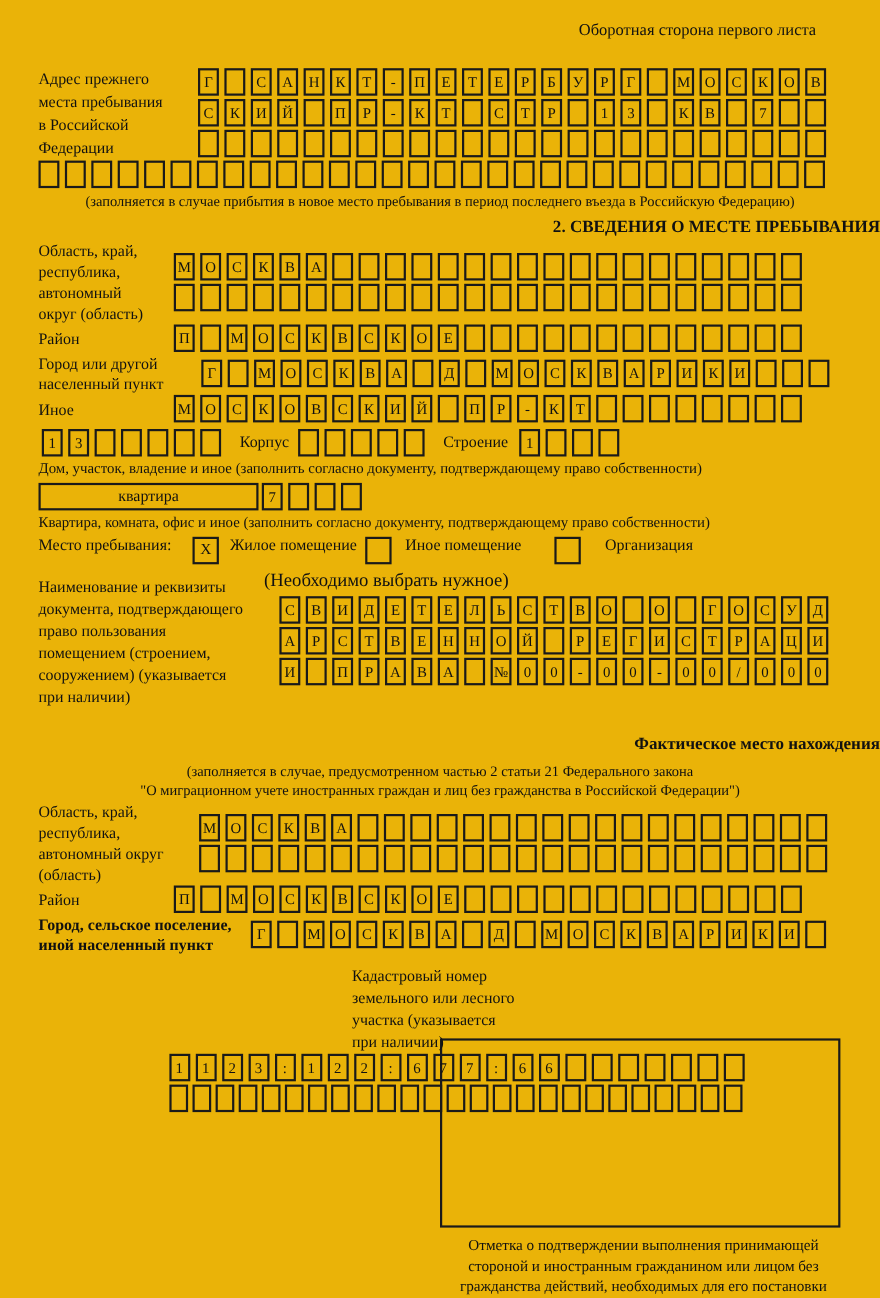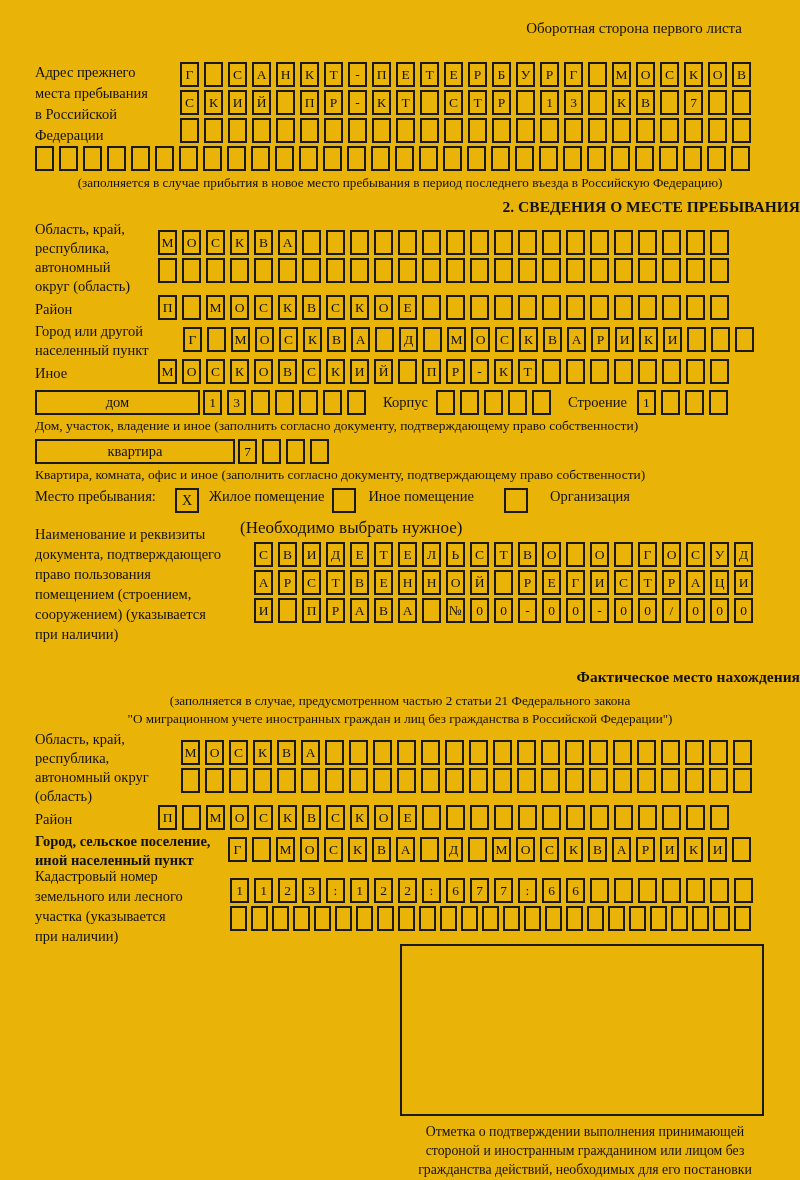--- a/index.html
+++ b/index.html
@@ -8,21 +8,21 @@
   .hdr{text-align:right;padding:20px 58px 0 0;font-size:15px;height:18px;}
   .frow{display:flex;align-items:center;margin-left:35px;}
   .lbl{font-size:14.5px;line-height:20px;white-space:pre-line;flex:none;}
   .lh19{line-height:19px;}
   .grid{font-size:0;flex:none;}
   .grid-row{height:25px;margin-bottom:3px;white-space:nowrap;}
   .cell{display:inline-block;box-sizing:border-box;width:19px;height:25px;border:2px solid #1a1a1a;
         margin-right:5px;font-size:13.5px;line-height:21px;text-align:center;vertical-align:top;
         font-family:"Liberation Serif",serif;}
   .cell-sm{width:17px;margin-right:4px;}
-  .h84{height:84px;} .h76{height:76px;} .h38{height:38px;} .h56{height:56px;}
+  .h84{height:84px;} .h76{height:76px;} .h38{height:38px;} .h56{height:56px;flex-direction:column;}
   .note{text-align:center;font-size:13.2px;line-height:18px;}
   .lnote{margin-left:35px;font-size:13.5px;line-height:18px;}
   .title{text-align:right;font-weight:bold;font-size:15.5px;line-height:22px;}
   .wbox{box-sizing:border-box;border:2px solid #1a1a1a;height:25px;line-height:21px;
         text-align:center;font-size:14.5px;flex:none;}
   .smalllbl{font-size:14.5px;line-height:25px;flex:none;}
   .chk{display:inline-block;box-sizing:border-box;width:24px;height:25px;border:2px solid #1a1a1a;
        font-size:14px;line-height:21px;text-align:center;flex:none;}
   .mrow{display:flex;margin-left:35px;height:30px;font-size:14.5px;}
   .stampbox{box-sizing:border-box;margin:10px 0 0 400px;width:364px;height:172px;border:2px solid #1a1a1a;}
@@ -80,21 +80,20 @@
   </div>
 
   <div class="frow" style="height:26px;">
     <div class="lbl" style="width:123px;">Иное</div>
     <div class="grid">
       <div class="grid-row"><span class="cell">М</span><span class="cell">О</span><span class="cell">С</span><span class="cell">К</span><span class="cell">О</span><span class="cell">В</span><span class="cell">С</span><span class="cell">К</span><span class="cell">И</span><span class="cell">Й</span><span class="cell"></span><span class="cell">П</span><span class="cell">Р</span><span class="cell">-</span><span class="cell">К</span><span class="cell">Т</span><span class="cell"></span><span class="cell"></span><span class="cell"></span><span class="cell"></span><span class="cell"></span><span class="cell"></span><span class="cell"></span><span class="cell"></span></div>
     </div>
   </div>
 
   <div class="frow" style="height:29px;margin-top:2px;">
-    <div class="wbox" style="width:165px;">дом</div>
     <div class="grid" style="margin-left:3px;"><span class="cell">1</span><span class="cell">3</span><span class="cell"></span><span class="cell"></span><span class="cell"></span><span class="cell"></span><span class="cell"></span></div>
     <div class="smalllbl" style="padding:0 8px 0 12px;">Корпус</div>
     <div class="grid"><span class="cell"></span><span class="cell"></span><span class="cell"></span><span class="cell"></span><span class="cell"></span></div>
     <div class="smalllbl" style="padding:0 10px 0 12px;">Строение</div>
     <div class="grid"><span class="cell">1</span><span class="cell"></span><span class="cell"></span><span class="cell"></span></div>
   </div>
   <div class="lnote">Дом, участок, владение и иное (заполнить согласно документу, подтверждающему право собственности)</div>
 
   <div class="frow" style="height:29px;margin-top:2px;">
     <div class="wbox" style="width:200px;">квартира</div>

